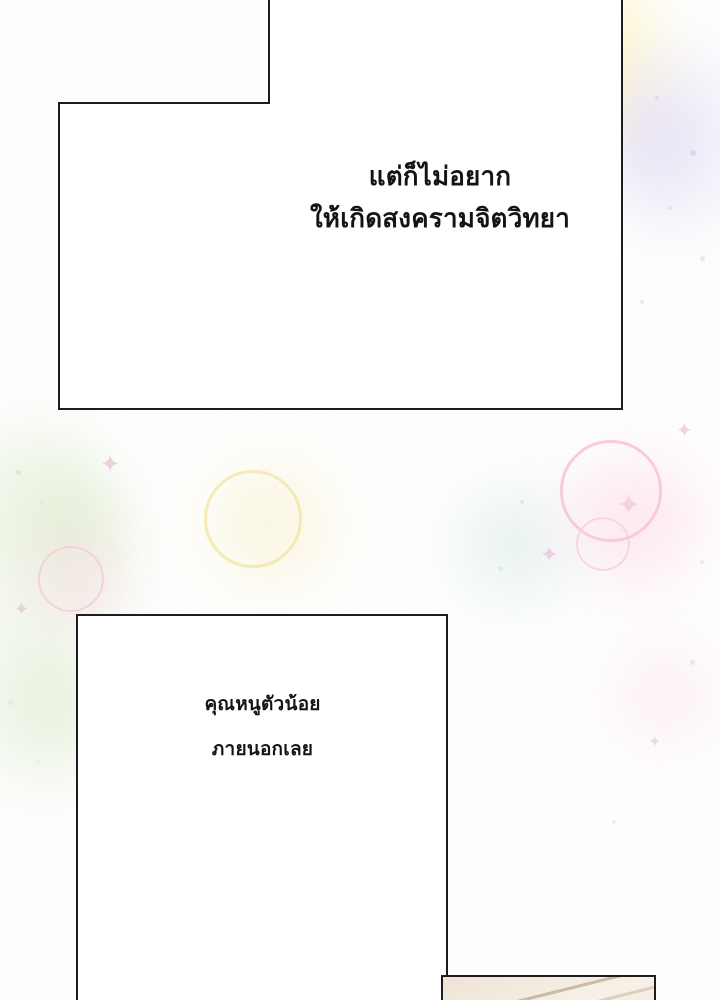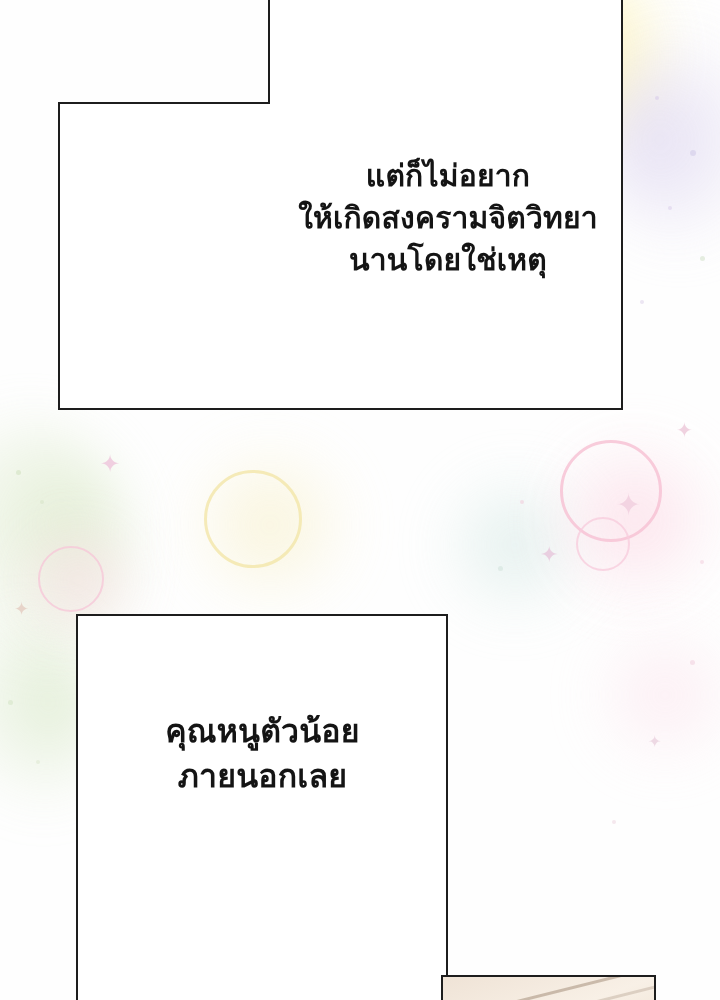--- a/index.html
+++ b/index.html
@@ -185,31 +185,31 @@
 
   .dialogue {
     position: absolute;
     text-align: center;
     color: #141414;
     font-family: "Liberation Sans", sans-serif;
     font-weight: bold;
     letter-spacing: .2px;
   }
   .dialogue-1 {
-    left: 288px;
+    left: 280px;
     top: 155px;
     width: 320px;
-    font-size: 30px;
+    font-size: 26px;
     line-height: 42px;
   }
   .dialogue-2 {
     left: 100px;
-    top: 709px;
+    top: 681px;
     width: 325px;
-    font-size: 32px;
+    font-size: 19px;
     line-height: 45px;
   }
   .dialogue div { white-space: nowrap; }
 </style>
 </head>
 <body>
 
 <div class="page">
 
   <div class="bg-layer">
@@ -251,21 +251,20 @@
     <div class="speck" style="left:690px; top:660px; width:5px; height:5px; background:#f0d0de;"></div>
     <div class="speck" style="left:612px; top:820px; width:4px; height:4px; background:#ecd6e0;"></div>
   </div>
 
   <div class="panel panel-1"></div>
   <div class="panel-1-notch"></div>
 
   <div class="dialogue dialogue-1">
     <div>แต่ก็ไม่อยาก</div>
     <div>ให้เกิดสงครามจิตวิทยา</div>
-    <div>นานโดยใช่เหตุ</div>
   </div>
 
   <div class="panel panel-2"></div>
 
   <div class="dialogue dialogue-2">
     <div>คุณหนูตัวน้อย</div>
     <div>ภายนอกเลย</div>
   </div>
 
   <div class="panel panel-3">

